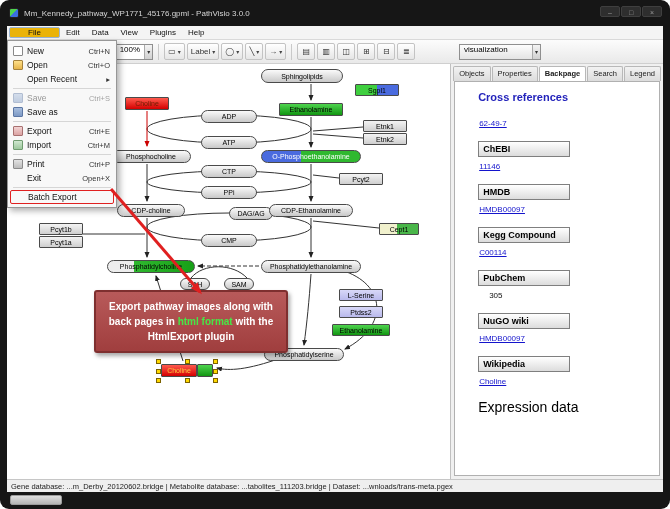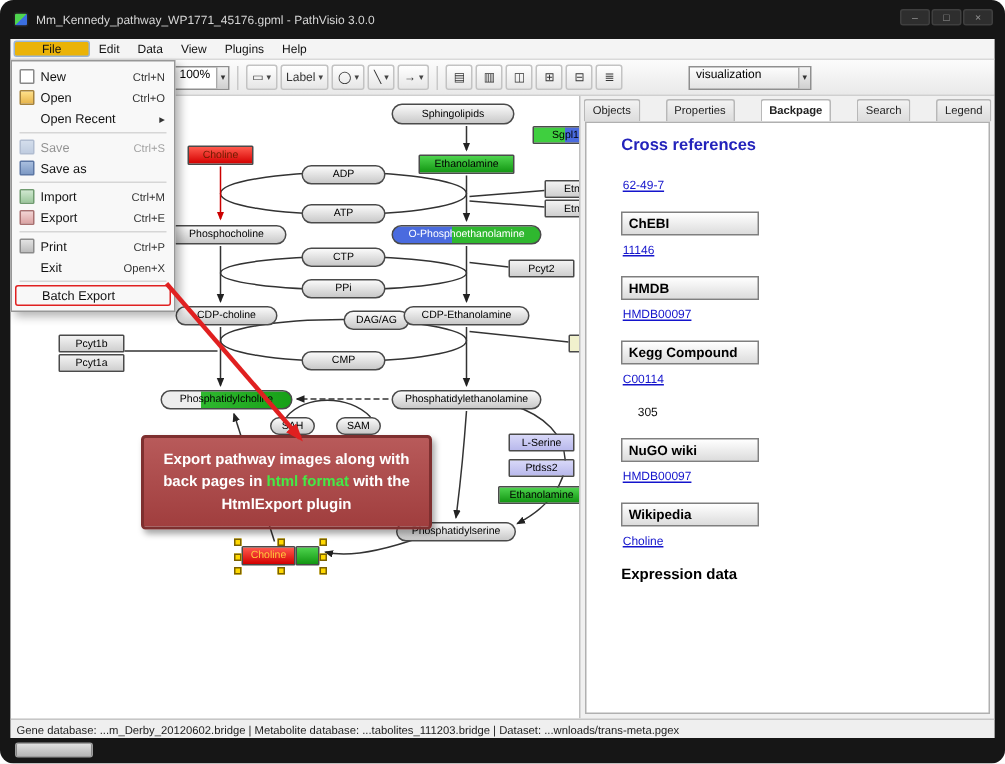--- a/index.html
+++ b/index.html
@@ -31,30 +31,30 @@
 .mainrow{position:absolute;left:0;top:38px;right:0;bottom:13px;display:flex}
 .canvas{position:relative;width:451px;height:100%;background:#fff;overflow:hidden}
 #edges{position:absolute;left:0;top:0;z-index:1}
 .pnode{position:absolute;display:flex;align-items:center;justify-content:center;font-size:7px;color:#000;border:1px solid #4a4a4a;white-space:nowrap;overflow:hidden;z-index:2}
 .pnode.met{border-radius:7px;background:linear-gradient(180deg,#fafafa,#c9c9c9)}
 .pnode.gene{border-radius:1px;background:linear-gradient(180deg,#f3f3f3,#cfcfcf)}
 .handle{position:absolute;width:5px;height:5px;background:#ffd800;border:1px solid #7c6200;z-index:4}
 .annotation{position:absolute;left:87px;top:226px;width:194px;min-height:54px;background:linear-gradient(#b85a5a,#a03e3e);border:2px solid #7e2f2f;border-radius:3px;color:#fff;font-weight:bold;font-size:10px;text-align:center;padding:7px 8px;line-height:1.5;z-index:6;box-shadow:2px 3px 4px rgba(0,0,0,.35)}
 .annotation .hl{color:#46e846}
 .rightpanel{flex:1;background:#f0f0f0;border-left:1px solid #c0c0c0;position:relative;font-size:8px}
-.tabs{display:flex;gap:17px;padding:2px 2px 0 2px;height:17px}
+.tabs{display:flex;gap:1px;padding:2px 2px 0 2px;height:17px}
 .tab{padding:2px 5px;background:linear-gradient(#f2f2f2,#dcdcdc);border:1px solid #b8b8b8;border-bottom:none;border-radius:2px 2px 0 0;font-size:7.5px;color:#222}
 .tab.active{background:#fff;font-weight:bold}
 .panelbody{position:absolute;left:3px;right:3px;top:17px;bottom:3px;background:#fff;border:1px solid #b0b0b0;padding:9px 23px;overflow:hidden}
 .xref-head{color:#2323bb;font-weight:bold;font-size:11px;margin-bottom:16px}
 .xref{margin-bottom:13px}
 .dbbox{width:92px;border:1px solid #7f7f7f;background:linear-gradient(#ffffff,#dcdcdc);font-weight:bold;font-size:9px;padding:2px 4px;margin-bottom:5px;color:#000}
 .dblink{display:block;color:#1414cc;text-decoration:underline;font-size:8px;margin-left:1px}
 .dbval{display:block;color:#111;text-decoration:none;font-size:8px;margin-left:11px}
-.expr-head{font-weight:bold;font-size:10px;color:#000;margin-top:4px}
+.expr-head{font-weight:normal;font-size:14px;color:#000;margin-top:4px}
 .statusbar{position:absolute;left:0;right:0;bottom:0;height:13px;background:#efefef;border-top:1px solid #c6c6c6;font-size:7.5px;color:#222;display:flex;align-items:center;padding:0 4px;white-space:nowrap;overflow:hidden}
 .filemenu{position:absolute;left:0;top:14px;width:110px;background:#f8f8f8;border:1px solid #979797;box-shadow:3px 3px 6px rgba(0,0,0,.3);z-index:50;padding:3px 2px}
 .mitem{display:flex;align-items:center;height:14px;font-size:8.5px;color:#111;padding:0 4px 0 3px;gap:4px}
 .mitem.dis{opacity:.45}
 .mitem.hl{border:1px solid #e02020;border-radius:2px}
 .mlab{flex:1}
 .msc{color:#333;font-size:7.5px}
 .msep{height:1px;background:#d6d6d6;margin:2px 3px}
 .mi{width:10px;height:10px;display:inline-block;border-radius:1px;flex:0 0 auto}
 .mi-new{background:#fff;border:1px solid #888}
@@ -252,20 +252,21 @@
               </div>
               <div class="xref">
                 <div class="dbbox">HMDB</div>
                 <a class="dblink">HMDB00097</a>
               </div>
               <div class="xref">
                 <div class="dbbox">Kegg Compound</div>
                 <a class="dblink">C00114</a>
               </div>
               <div class="xref">
+                <div class="dbbox">PubChem</div>
                 <a class="dbval">305</a>
               </div>
               <div class="xref">
                 <div class="dbbox">NuGO wiki</div>
                 <a class="dblink">HMDB00097</a>
               </div>
               <div class="xref">
                 <div class="dbbox">Wikipedia</div>
                 <a class="dblink">Choline</a>
               </div>
@@ -297,28 +298,28 @@
           <span class="mlab">Save</span>
           <span class="msc">Ctrl+S</span>
         </div>
         <div class="mitem">
           <span class="mi mi-saveas"></span>
           <span class="mlab">Save as</span>
           <span class="msc"></span>
         </div>
         <div class="msep"></div>
         <div class="mitem">
+          <span class="mi mi-export"></span>
+          <span class="mlab">Export</span>
+          <span class="msc">Ctrl+E</span>
+        </div>
+        <div class="mitem">
           <span class="mi mi-import"></span>
           <span class="mlab">Import</span>
           <span class="msc">Ctrl+M</span>
-        </div>
-        <div class="mitem">
-          <span class="mi mi-export"></span>
-          <span class="mlab">Export</span>
-          <span class="msc">Ctrl+E</span>
         </div>
         <div class="msep"></div>
         <div class="mitem">
           <span class="mi mi-print"></span>
           <span class="mlab">Print</span>
           <span class="msc">Ctrl+P</span>
         </div>
         <div class="mitem">
           <span class="mi mi-blank"></span>
           <span class="mlab">Exit</span>

